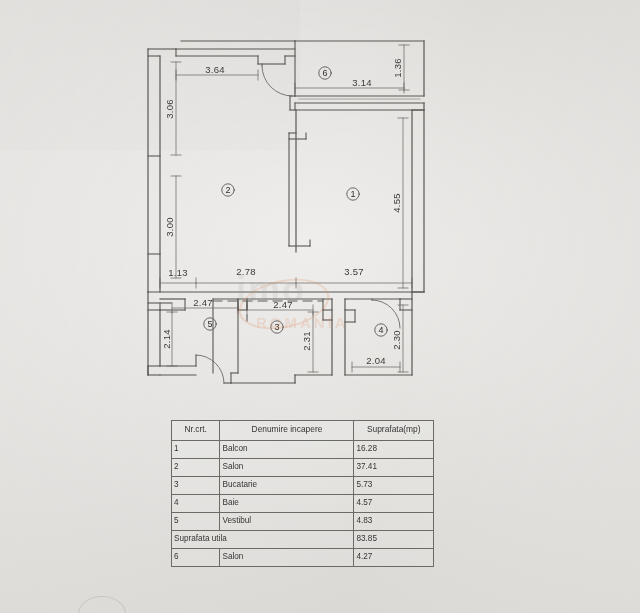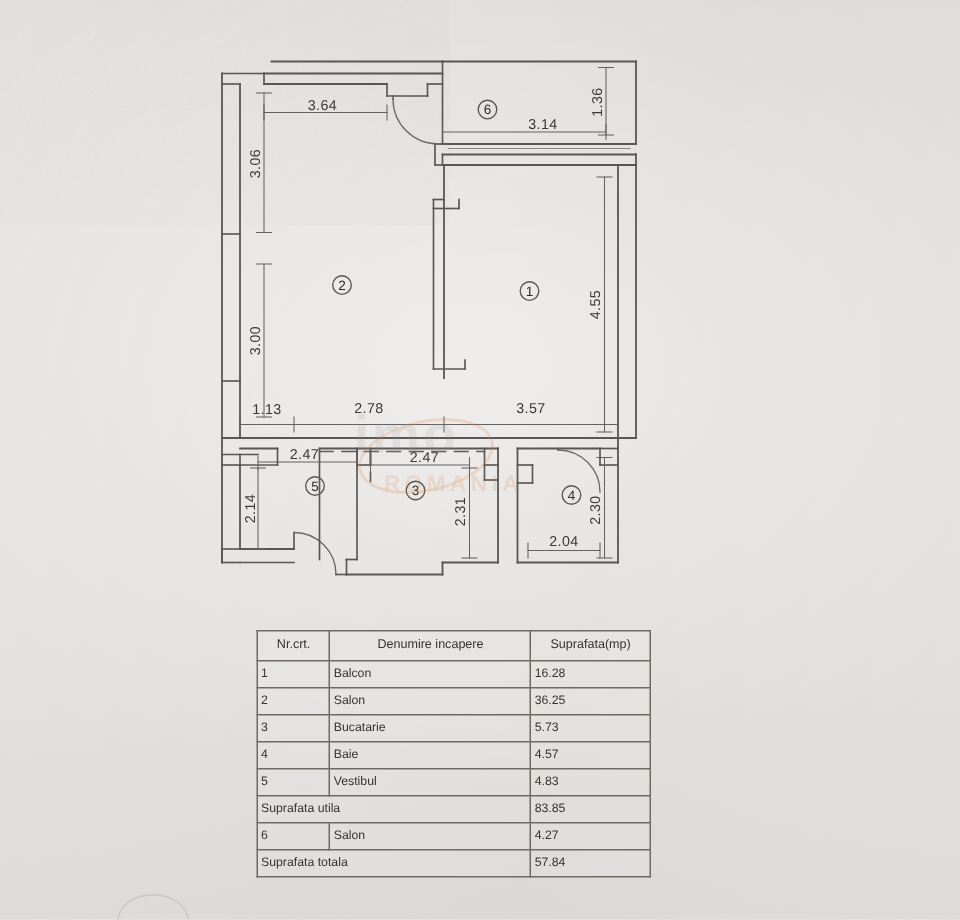--- a/index.html
+++ b/index.html
@@ -393,21 +393,21 @@
   </thead>
   <tbody>
     <tr>
       <td>1</td>
       <td>Balcon</td>
       <td>16.28</td>
     </tr>
     <tr>
       <td>2</td>
       <td>Salon</td>
-      <td>36.25</td>
+      <td>37.41</td>
     </tr>
     <tr>
       <td>3</td>
       <td>Bucatarie</td>
       <td>5.73</td>
     </tr>
     <tr>
       <td>4</td>
       <td>Baie</td>
       <td>4.57</td>
@@ -419,20 +419,16 @@
     </tr>
     <tr class="t-total">
       <td colspan="2">Suprafata utila</td>
       <td>83.85</td>
     </tr>
     <tr>
       <td>6</td>
       <td>Salon</td>
       <td>4.27</td>
     </tr>
-    <tr class="t-total">
-      <td colspan="2">Suprafata totala</td>
-      <td>57.84</td>
-    </tr>
   </tbody>
 </table>
 
 <div class="artifact" id="arc-bl"></div>
 
 </body></html>

